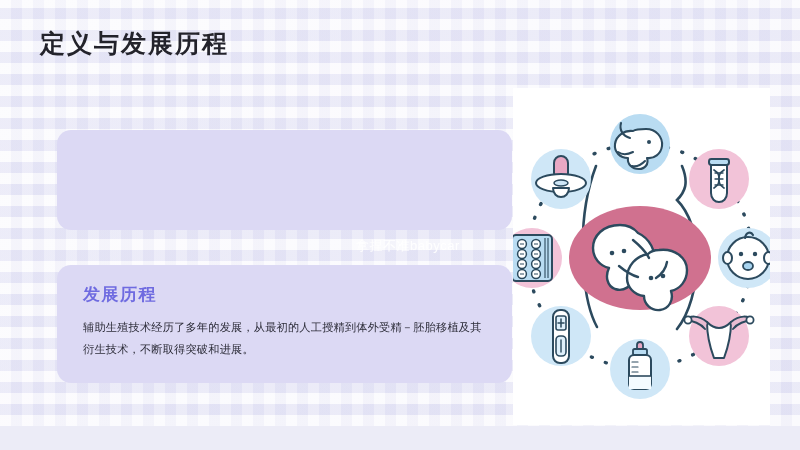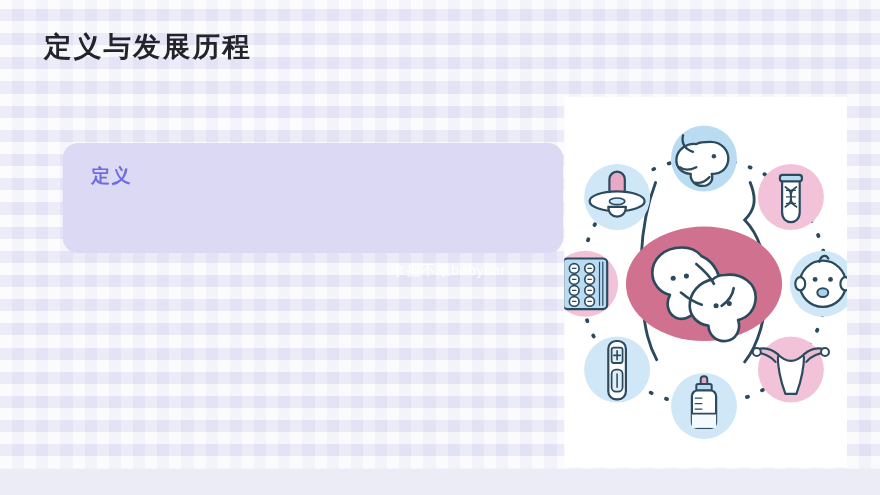--- a/index.html
+++ b/index.html
@@ -100,23 +100,26 @@
   }
 </style>
 </head>
 <body>
 
 <div id="slide">
 
   <div id="title">定义与发展历程</div>
 
   <div class="card" id="card-0">
-    <div class="card-heading">定义</div>
   </div>
 
+  <div class="card" id="card-1">
+    <div class="card-heading">发展历程</div>
+    <div class="card-body">辅助生殖技术经历了多年的发展，从最初的人工授精到体外受精－胚胎移植及其衍生技术，不断取得突破和进展。</div>
+  </div>
 
   <div id="watermark">拿捏不准babycar</div>
 
   <div id="illustration-panel">
     <svg id="illustration-svg" viewBox="0 0 282 337" xmlns="http://www.w3.org/2000/svg">
 
       <g>
         <circle cx="141" cy="168" r="112" fill="none" stroke="#2c4a5e" stroke-width="3.4" stroke-linecap="round" stroke-dasharray="1 14"></circle>
       </g>
 

